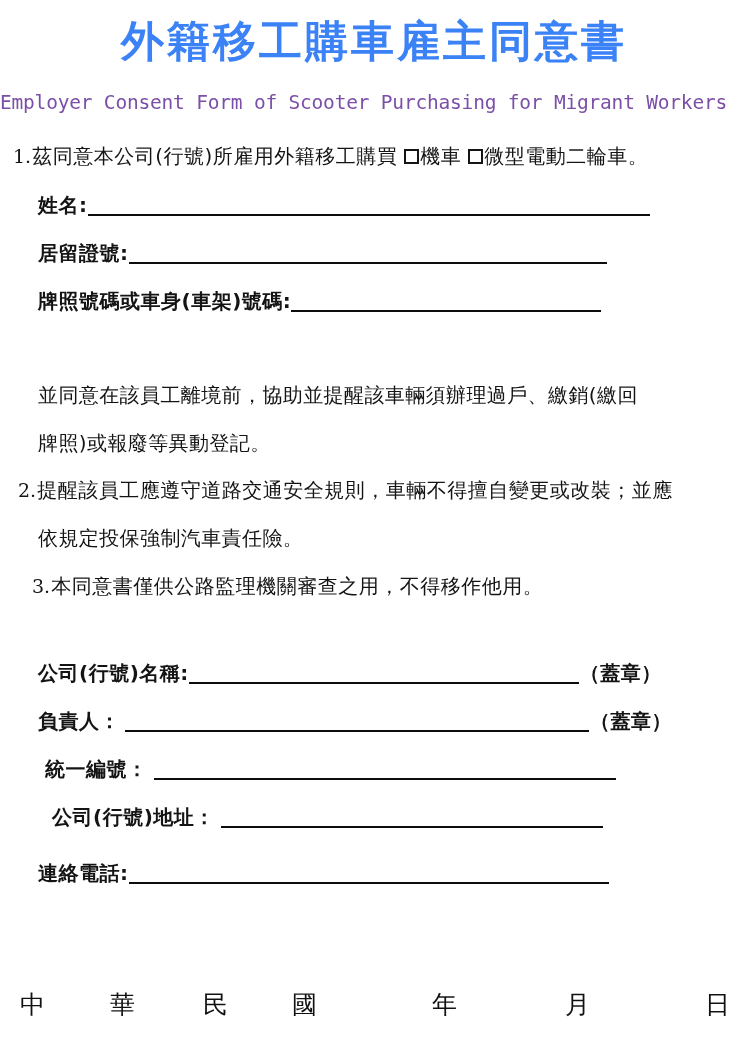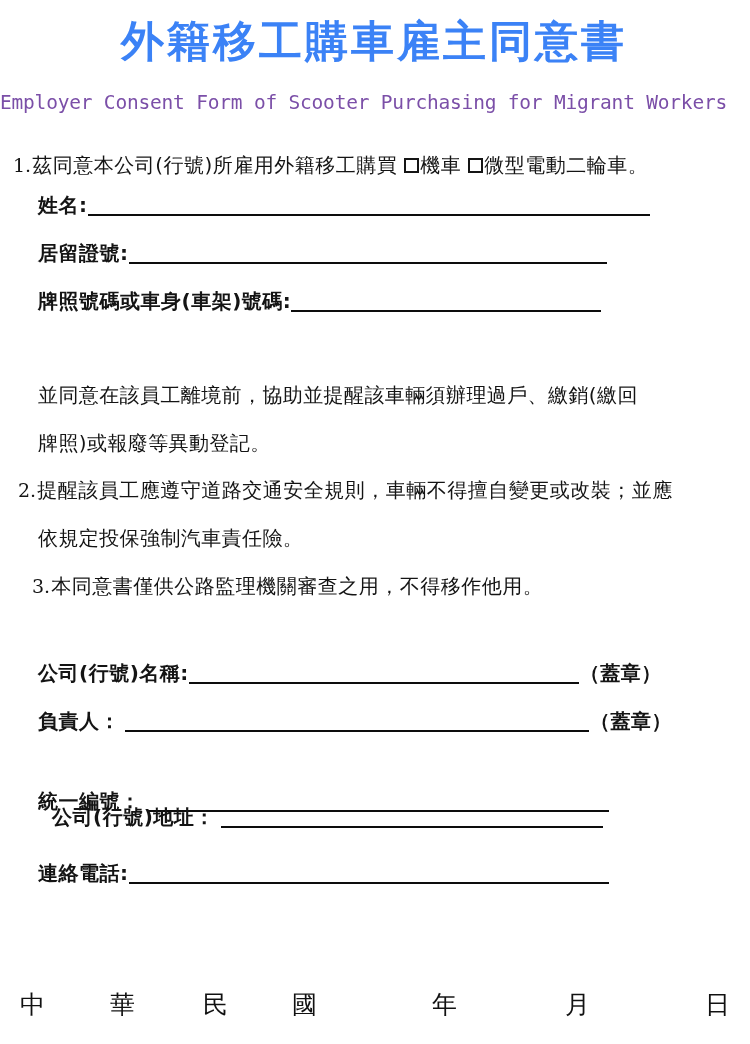--- a/index.html
+++ b/index.html
@@ -138,21 +138,21 @@
   }
 </style>
 </head>
 <body>
 
 <div class="page">
 
   <div class="title">外籍移工購車雇主同意書</div>
   <div class="subtitle">Employer Consent Form of Scooter Purchasing for Migrant Workers</div>
 
-  <div class="clause" style="top:155px; left:13px;">
+  <div class="clause" style="top:146px; left:13px;">
     <span class="clause-num">1.</span><span class="cjk">茲同意本公司(行號)所雇用外籍移工購買</span><span class="checkbox"></span><span class="cjk">機車</span><span class="checkbox"></span><span class="cjk">微型電動二輪車</span><span class="cjk">。</span>
   </div>
 
   <div class="field" style="top:242px; left:38px;">
     <span class="lbl">居留證號:</span>
     <span class="rule" style="width:478px;"></span>
   </div>
 
   <div class="field" style="top:194px; left:38px;">
     <span class="lbl">姓名:</span>
@@ -182,21 +182,21 @@
     <span class="rule" style="width:390px;"></span>
     <span class="suffix">（蓋章）</span>
   </div>
 
   <div class="field" style="top:710px; left:38px;align-items:flex-end;">
     <span class="lbl">負責人：</span>
     <span class="rule" style="width:464px; margin-left:5px;"></span>
     <span class="suffix">（蓋章）</span>
   </div>
 
-  <div class="field" style="top:758px; left:38px;margin-top:32px;">
+  <div class="field" style="top:758px; left:45px;">
     <span class="lbl">統一編號：</span>
     <span class="rule" style="width:462px; margin-left:6px;"></span>
   </div>
 
   <div class="field" style="top:806px; left:52px;">
     <span class="lbl">公司(行號)地址：</span>
     <span class="rule" style="width:382px; margin-left:6px;"></span>
   </div>
 
   <div class="field" style="top:854px; left:38px;margin-top:8px;">

